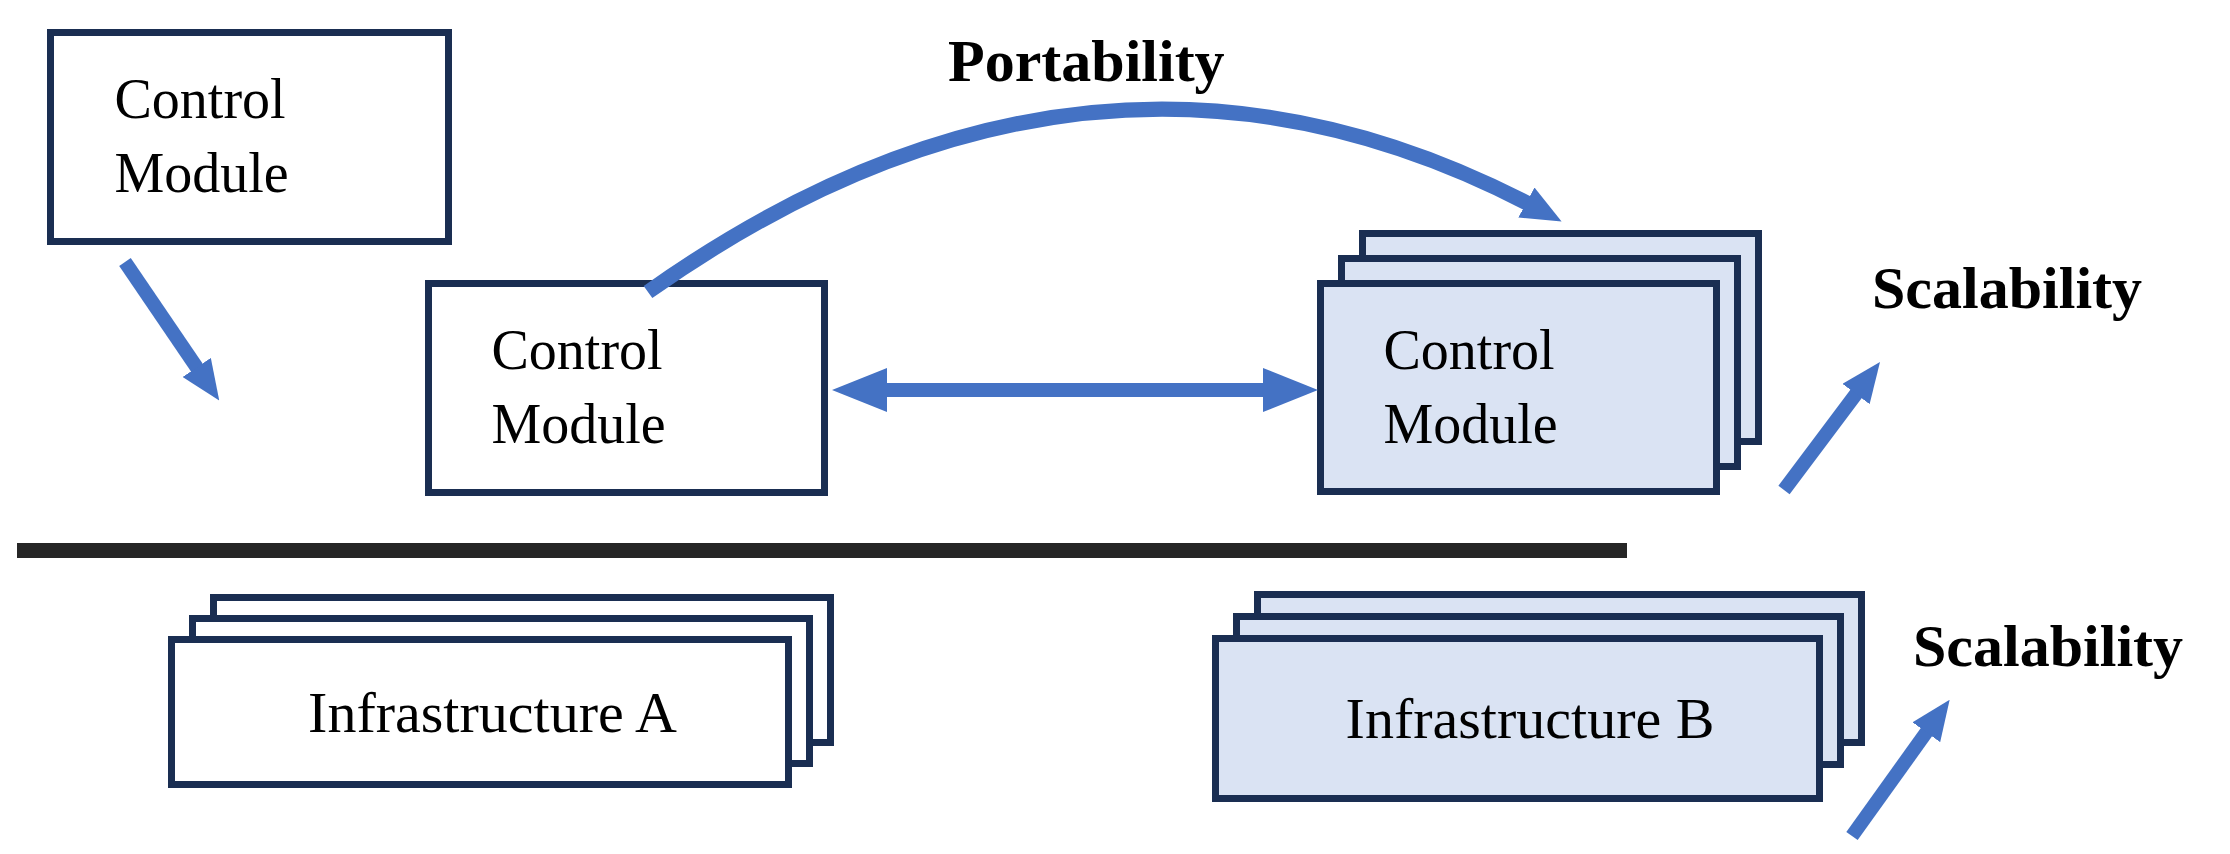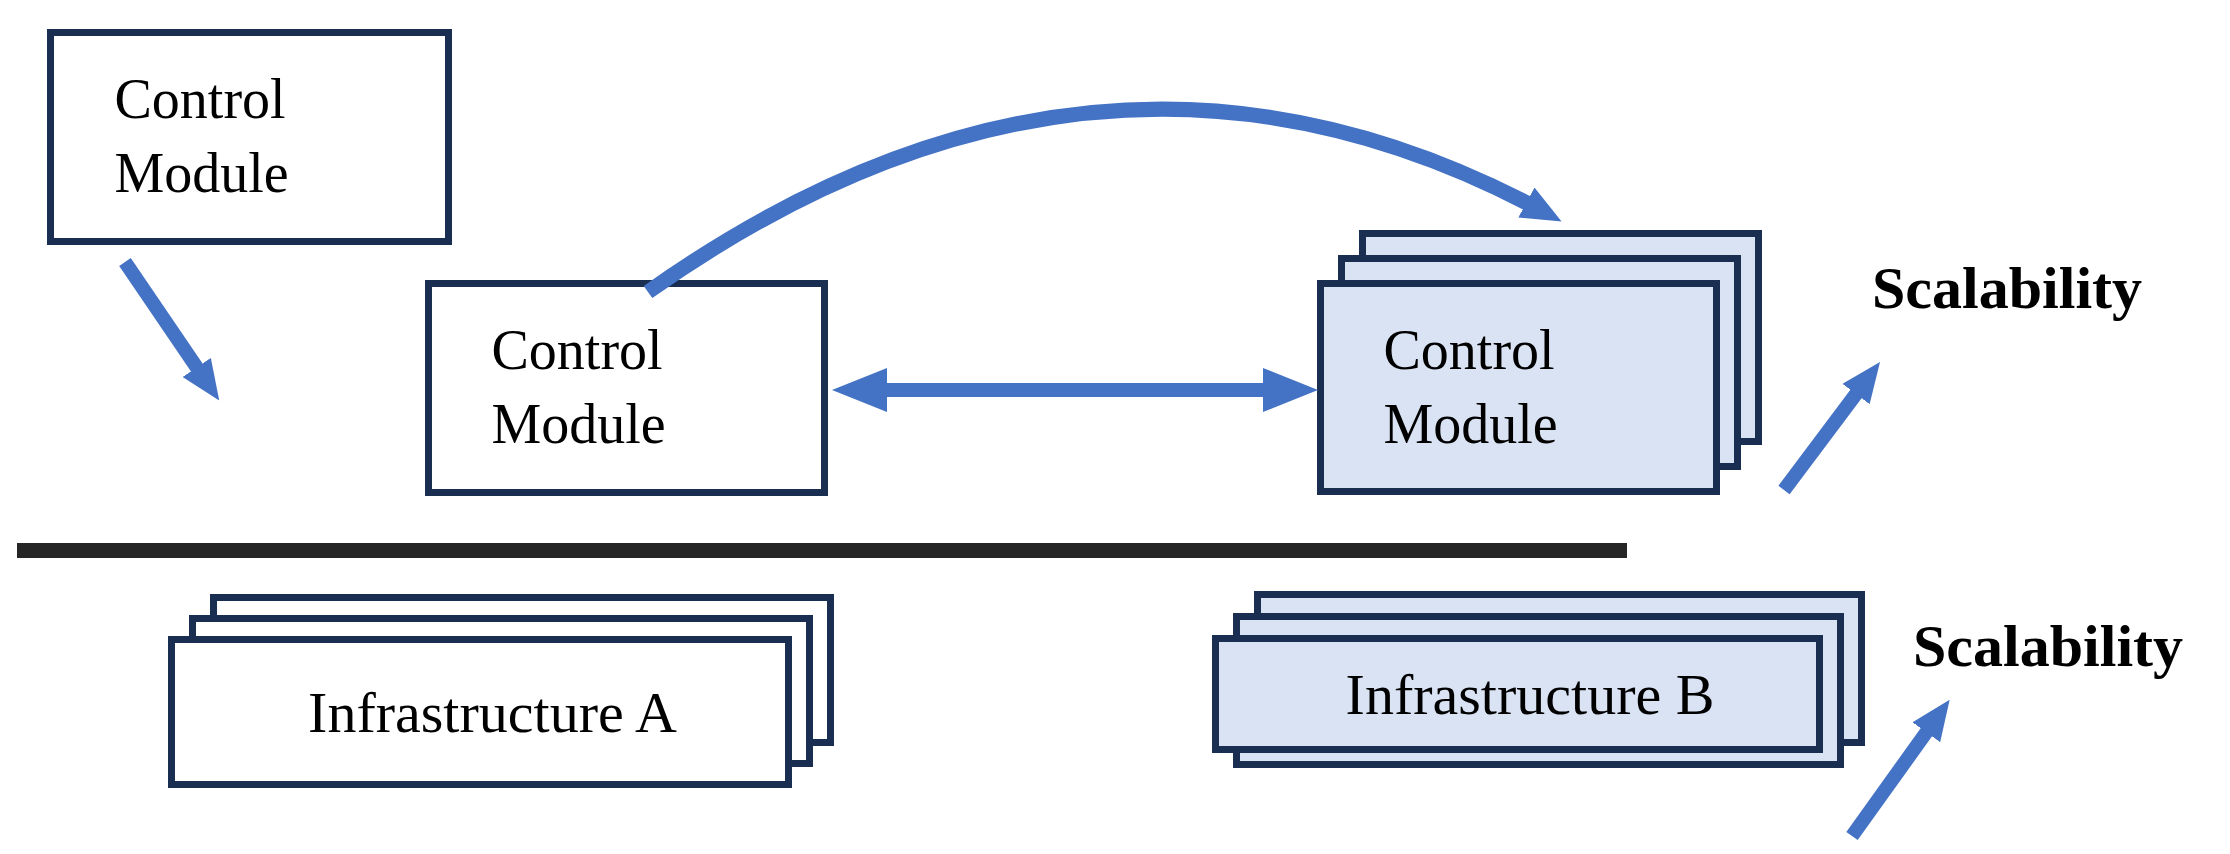--- a/index.html
+++ b/index.html
@@ -70,21 +70,21 @@
   <div id="divider"></div>
 
   <div class="box" style="left:210px;top:594px;width:624px;height:152px;"></div>
   <div class="box" style="left:189px;top:615px;width:624px;height:152px;"></div>
   <div class="box" style="left:168px;top:636px;width:624px;height:152px;">
     <div class="infra-label">Infrastructure A</div>
   </div>
 
   <div class="box blue" style="left:1254px;top:591px;width:611px;height:155px;"></div>
   <div class="box blue" style="left:1233px;top:613px;width:611px;height:155px;"></div>
-  <div class="box blue" style="left:1212px;top:635px;width:611px;height:118px;">
+  <div class="box blue" style="left:1212px;top:635px;width:611px;height:167px;">
     <div class="infra-label">Infrastructure B</div>
   </div>
 
   <svg id="arrow-overlay" width="2230" height="854" viewBox="0 0 2230 854">
     <defs>
       <marker id="ah" viewBox="0 0 40 34" refX="20" refY="17" markerWidth="40" markerHeight="34" orient="auto" markerUnits="userSpaceOnUse">
         <path class="arrow-fill" d="M0 0 L40 17 L0 34 Z"></path>
       </marker>
     </defs>
 
@@ -96,16 +96,17 @@
       <rect class="arrow-fill" x="880" y="383" width="390" height="14"></rect>
       <polygon class="arrow-fill" points="832,390 887,368 887,412"></polygon>
       <polygon class="arrow-fill" points="1318,390 1263,368 1263,412"></polygon>
     </g>
 
     <line class="arrow-line" x1="1784" y1="490" x2="1868" y2="378" stroke-width="14" marker-end="url(#ah)"></line>
 
     <line class="arrow-line" x1="1852" y1="836" x2="1938" y2="716" stroke-width="14" marker-end="url(#ah)"></line>
   </svg>
 
+  <div class="big-label lbl" style="left:948px;top:28px;">Portability</div>
   <div class="big-label lbl" style="left:1872px;top:255px;">Scalability</div>
   <div class="big-label lbl" style="left:1913px;top:613px;">Scalability</div>
 
 </div>
 
 </body></html>

